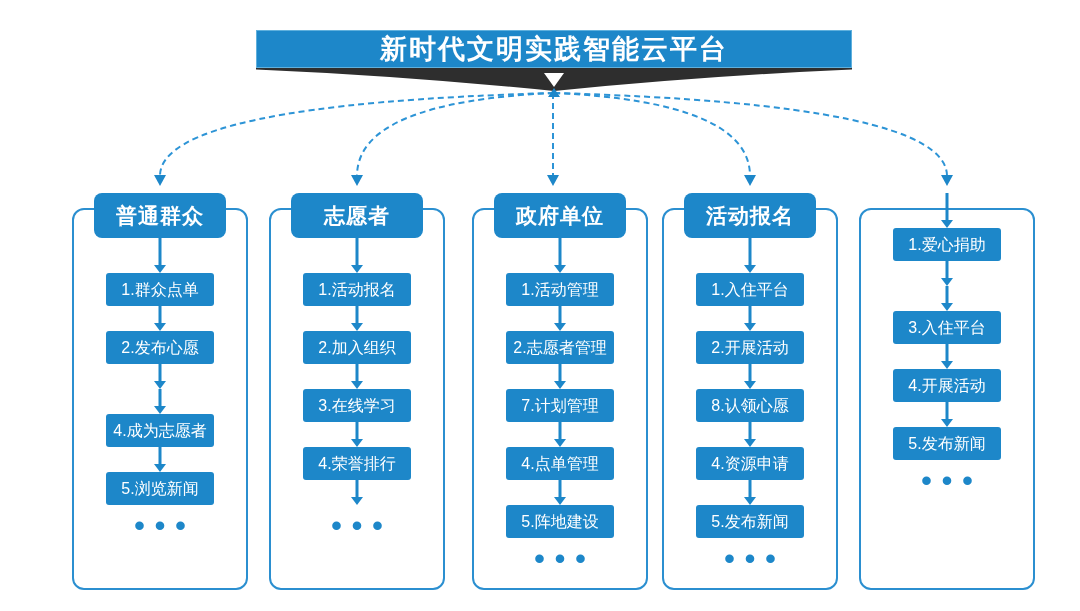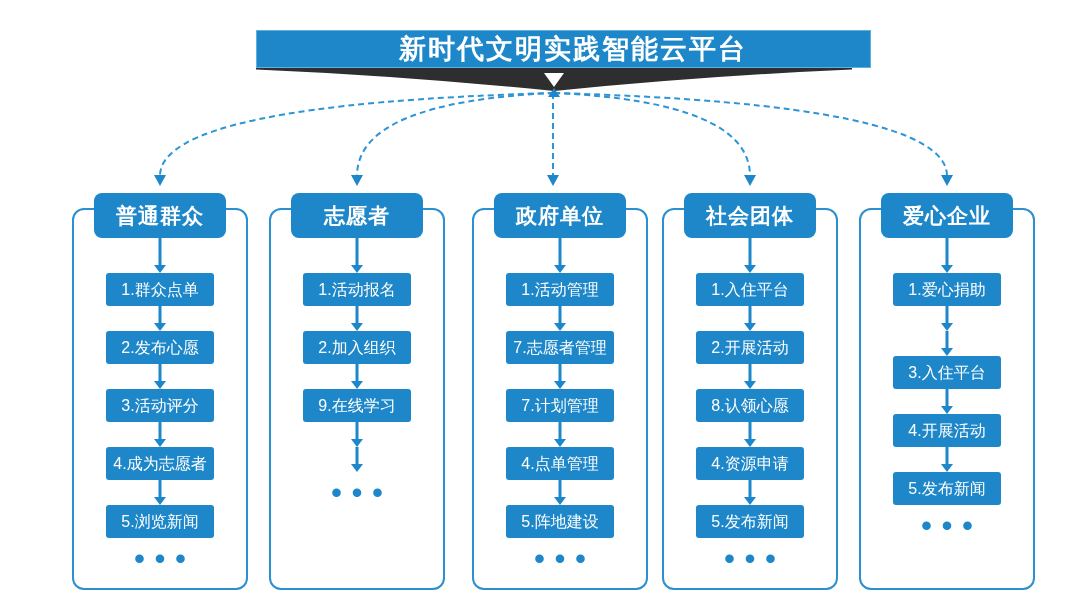--- a/index.html
+++ b/index.html
@@ -6,21 +6,20 @@
   .canvas{
     position:relative;width:1080px;height:611px;background:#ffffff;overflow:hidden;
     font-family:"Liberation Sans","DejaVu Sans",sans-serif;
   }
   
   .banner-bar{
     position:absolute;left:256px;top:30px;width:596px;height:38px;
     background:#1d87c9;color:#ffffff;font-size:27px;font-weight:bold;
     letter-spacing:2px;text-align:center;line-height:38px;
     box-shadow:inset 0 0 0 1px #5fb0dd;
-    padding-left:19px;
   }
   .banner-swoosh{position:absolute;left:256px;top:68px;width:596px;height:24px;}
   
   .connectors{position:absolute;left:0;top:88px;width:1080px;height:106px;}
   
   .column{
     position:absolute;top:193px;width:176px;height:400px;
     display:flex;flex-direction:column;align-items:center;
   }
   .outline{
@@ -84,77 +83,76 @@
   </svg>
 
   <div class="column" style="left:72px">
     <div class="outline"></div>
     <div class="col-header">普通群众</div>
     <div class="arrow long"></div>
     <div class="step">1.群众点单</div>
     <div class="arrow"></div>
     <div class="step">2.发布心愿</div>
     <div class="arrow"></div>
-    <div class="step">3.活动评分</div>
     <div class="arrow"></div>
     <div class="step">4.成为志愿者</div>
     <div class="arrow"></div>
     <div class="step">5.浏览新闻</div>
     <div class="dots">•••</div>
   </div>
 
   <div class="column" style="left:269px">
     <div class="outline"></div>
     <div class="col-header">志愿者</div>
     <div class="arrow long"></div>
     <div class="step">1.活动报名</div>
     <div class="arrow"></div>
     <div class="step">2.加入组织</div>
     <div class="arrow"></div>
-    <div class="step">9.在线学习</div>
+    <div class="step">3.在线学习</div>
     <div class="arrow"></div>
+    <div class="step">4.荣誉排行</div>
     <div class="arrow"></div>
     <div class="dots">•••</div>
   </div>
 
   <div class="column" style="left:472px">
     <div class="outline"></div>
     <div class="col-header">政府单位</div>
     <div class="arrow long"></div>
     <div class="step">1.活动管理</div>
     <div class="arrow"></div>
-    <div class="step">7.志愿者管理</div>
+    <div class="step">2.志愿者管理</div>
     <div class="arrow"></div>
     <div class="step">7.计划管理</div>
     <div class="arrow"></div>
     <div class="step">4.点单管理</div>
     <div class="arrow"></div>
     <div class="step">5.阵地建设</div>
     <div class="dots">•••</div>
   </div>
 
   <div class="column" style="left:662px">
     <div class="outline"></div>
-    <div class="col-header">社会团体</div>
+    <div class="col-header">活动报名</div>
     <div class="arrow long"></div>
     <div class="step">1.入住平台</div>
     <div class="arrow"></div>
     <div class="step">2.开展活动</div>
     <div class="arrow"></div>
     <div class="step">8.认领心愿</div>
     <div class="arrow"></div>
     <div class="step">4.资源申请</div>
     <div class="arrow"></div>
     <div class="step">5.发布新闻</div>
     <div class="dots">•••</div>
   </div>
 
   <div class="column" style="left:859px">
     <div class="outline"></div>
-    <div class="col-header">爱心企业</div>
     <div class="arrow long"></div>
     <div class="step">1.爱心捐助</div>
     <div class="arrow"></div>
     <div class="arrow"></div>
     <div class="step">3.入住平台</div>
     <div class="arrow"></div>
     <div class="step">4.开展活动</div>
     <div class="arrow"></div>
     <div class="step">5.发布新闻</div>
     <div class="dots">•••</div>

